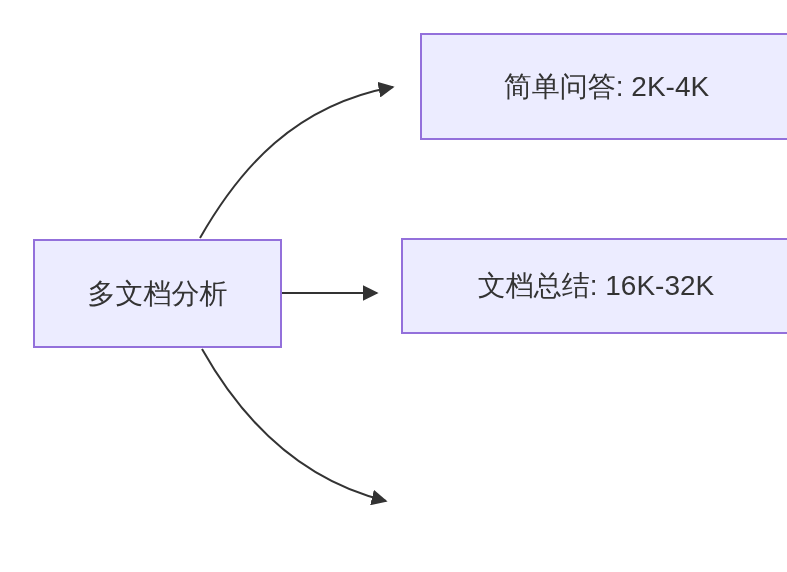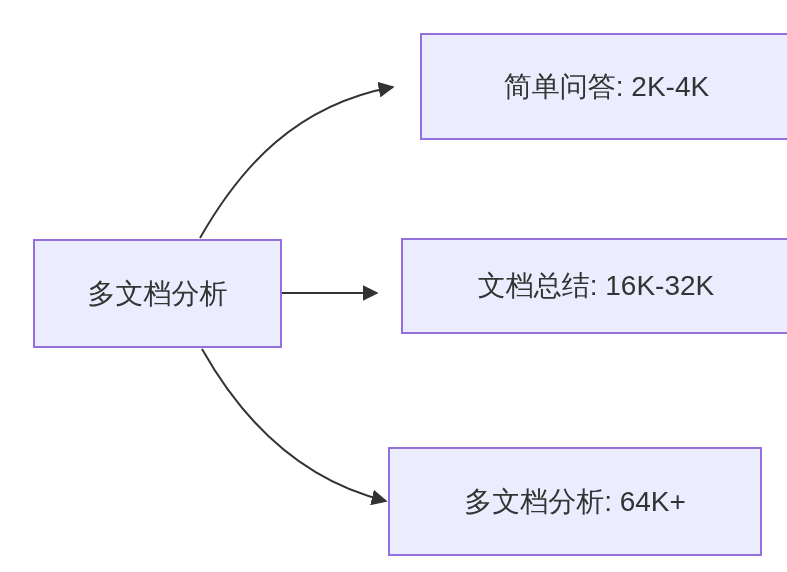--- a/index.html
+++ b/index.html
@@ -68,17 +68,14 @@
   </div>
 
   <div class="node node-b0">
     <span>简单问答: 2K-4K</span>
   </div>
 
   <div class="node node-b1">
     <span>文档总结: 16K-32K</span>
   </div>
 
-  <div class="node node-b2">
-    <span>多文档分析: 64K+</span>
-  </div>
 
 </div>
 
 </body></html>

